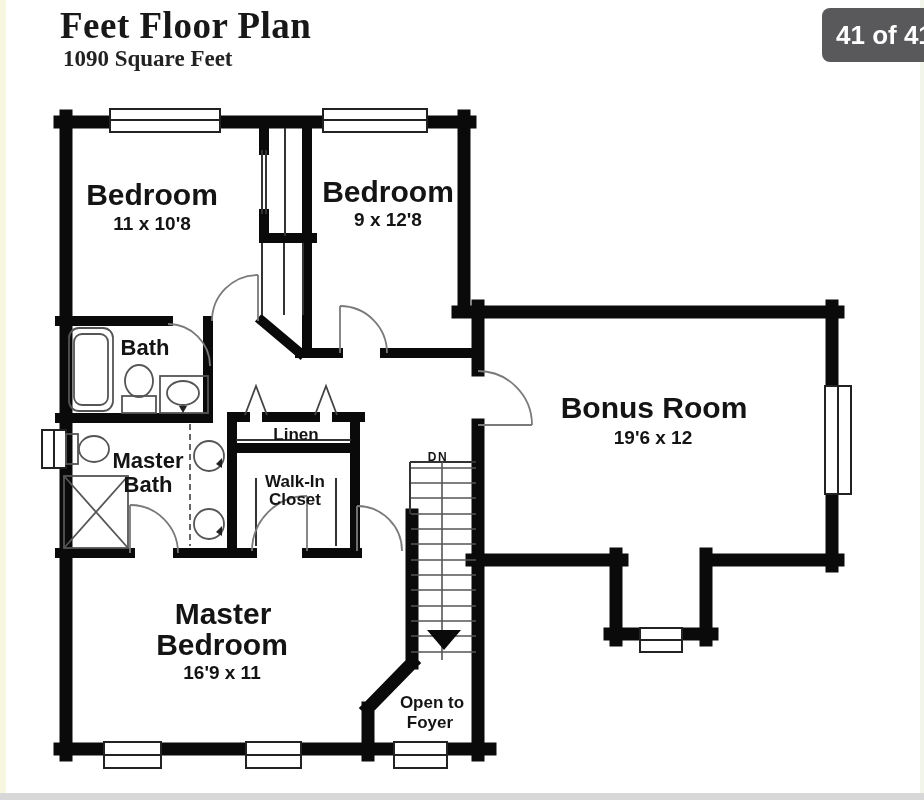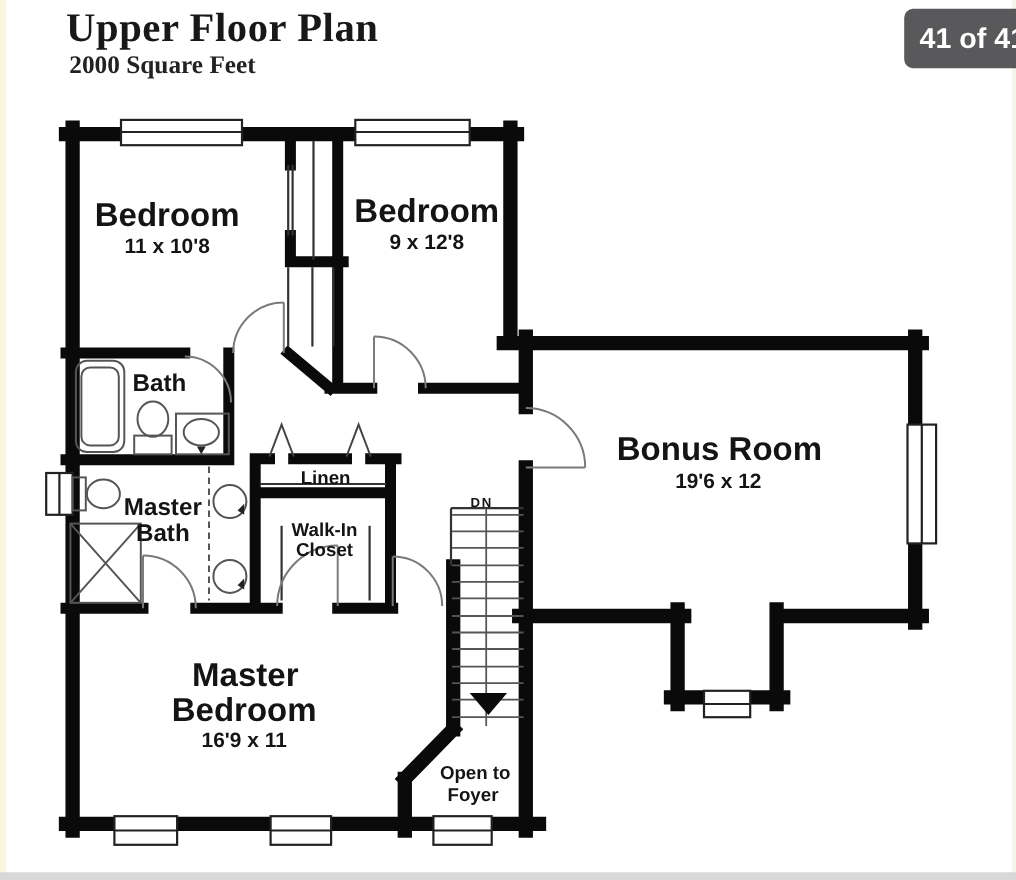--- a/index.html
+++ b/index.html
@@ -169,18 +169,18 @@
       <text class="room-dims" x="653" y="444">19'6 x 12</text>
       <text class="room-name" x="223" y="624">Master</text>
       <text class="room-name" x="222" y="655">Bedroom</text>
       <text class="room-dims" x="222" y="679">16'9 x 11</text>
       <text class="dn" x="438" y="461">DN</text>
       <text class="tiny-name" x="432" y="708">Open to</text>
       <text class="tiny-name" x="430" y="728">Foyer</text>
     </g>
   </svg>
 
-  <div class="title">Upper Floor Plan</div>
-  <div class="subtitle">2000 Square Feet</div>
+  <div class="title">Feet Floor Plan</div>
+  <div class="subtitle">1090 Square Feet</div>
   <div class="badge">41 of 41</div>
 
   <div class="strip-bottom"></div>
 </div>
 
 </body></html>

